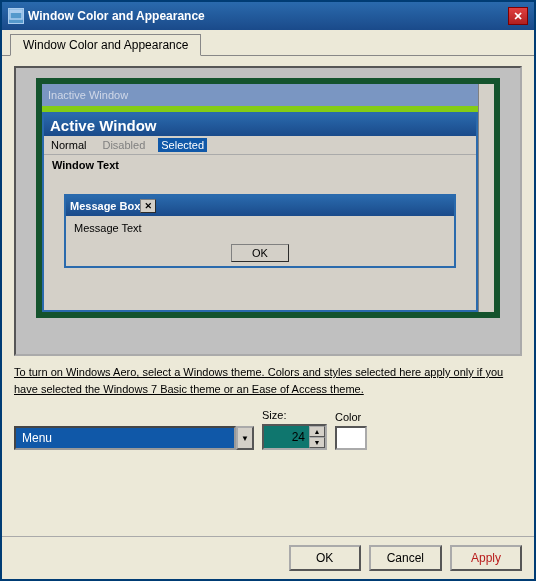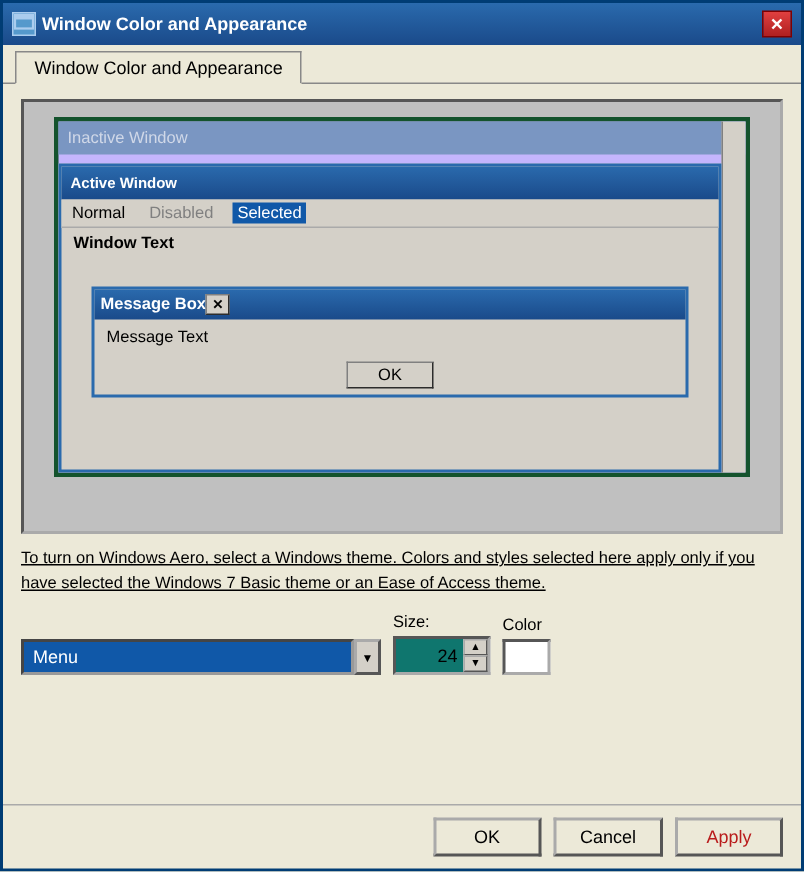--- a/index.html
+++ b/index.html
@@ -104,22 +104,22 @@
     .preview-area {
       border: 2px inset #aaa;
       background: #c0c0c0;
       height: 290px;
       position: relative;
       flex-shrink: 0;
       padding: 10px 8px 8px 8px;
     }
 
     .inactive-window {
-      background: #c4b5fd;
-      border: 3px solid #14532d;
+      background: #84cc16;
+      border: 6px solid #14532d;
       position: absolute;
       top: 10px;
       left: 20px;
       right: 20px;
       height: 240px;
     }
 
     .inactive-title {
       background: linear-gradient(to bottom, #7a96c2, #7a96c2);
       height: 22px;
@@ -150,21 +150,21 @@
       border: 2px solid #2a6aad;
     }
 
     .active-title {
       background: linear-gradient(to bottom, #2a6aad, #1a4a8a);
       height: 22px;
       display: flex;
       align-items: center;
       padding: 0 6px;
       color: white;
-      font-size: 10px;
+      font-size: 15px;
       font-weight: bold;
     }
 
     .menu-bar {
       background: #d4d0c8;
       padding: 2px 4px;
       display: flex;
       gap: 10px;
       border-bottom: 1px solid #aaa;
     }

